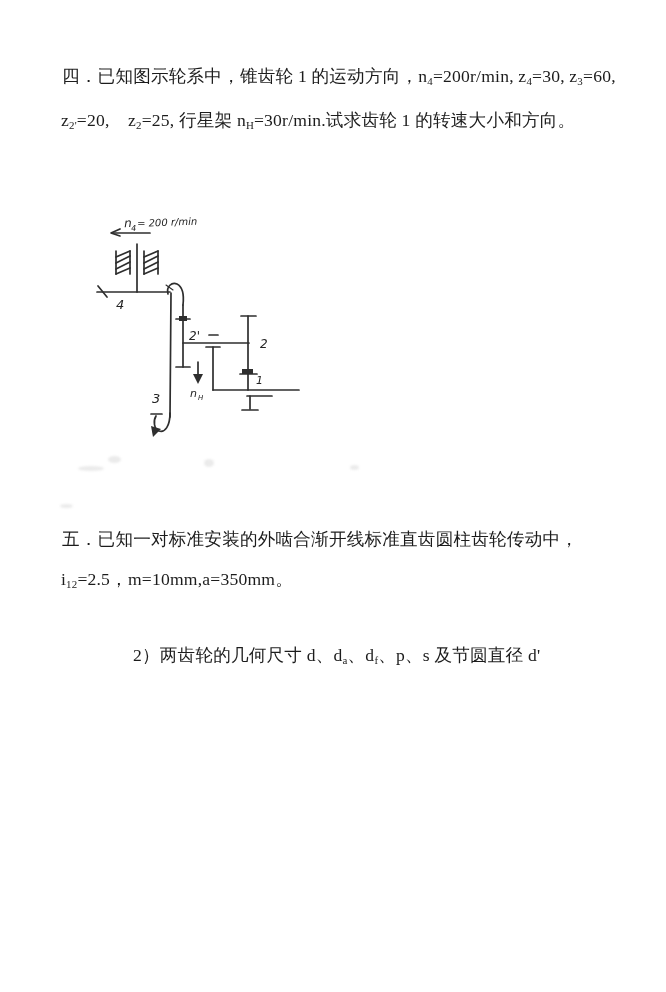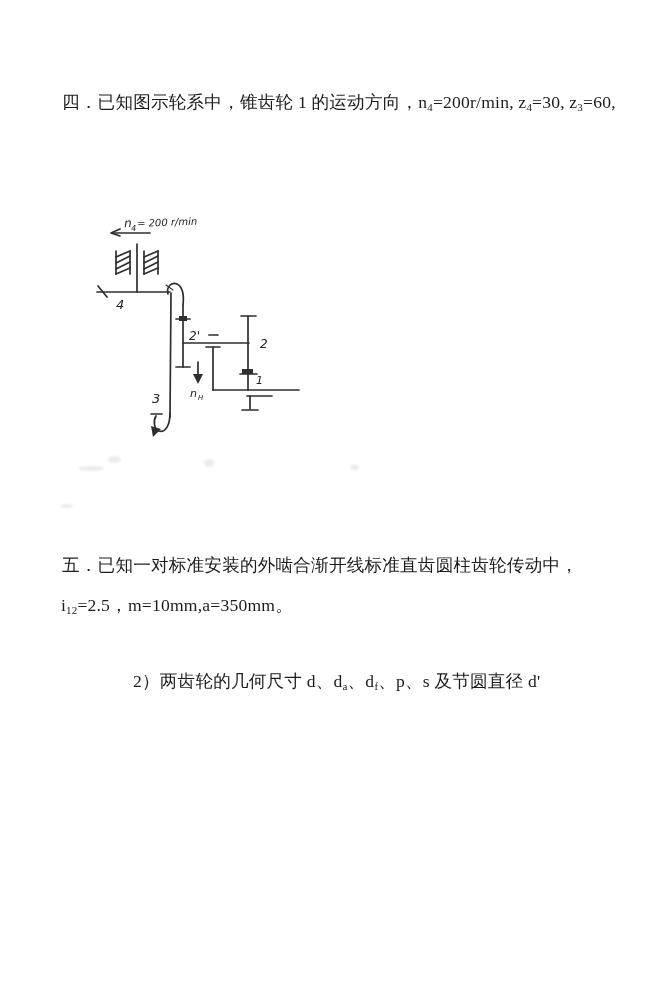--- a/index.html
+++ b/index.html
@@ -11,21 +11,20 @@
     overflow: hidden;
     font-family: "Liberation Serif", "DejaVu Serif", serif;
     color: #1c1c1c;
   }
   .tline {
     position: absolute;
     font-size: 17.6px;
     line-height: 1.25;
     white-space: pre;
     letter-spacing: 0.2px;
-    margin-top: 26px;
   }
   .tline sub {
     font-size: 0.62em;
     line-height: 0;
     vertical-align: -0.28em;
   }
   
   .q4-l1 { left: 62px; top: 66px; }
   .q4-l2 { left: 61px; top: 110px; }
   
@@ -71,20 +70,21 @@
   .sm3 { left: 204px; top: 459px; width: 10px; height: 8px; }
   .sm4 { left: 60px;  top: 504px; width: 13px; height: 4px; }
   .sm5 { left: 350px; top: 465px; width: 9px;  height: 5px; }
 </style>
 </head>
 <body>
 
 <div class="page">
 
   <div class="tline q4-l1"><span>四．已知图示轮系中，锥齿轮 1 的运动方向，n</span><sub>4</sub><span>=200r/min, z</span><sub>4</sub><span>=30, z</span><sub>3</sub><span>=60,</span></div>
+  <div class="tline q4-l2"><span>z</span><sub>2'</sub><span>=20,    z</span><sub>2</sub><span>=25, 行星架 n</span><sub>H</sub><span>=30r/min.试求齿轮 1 的转速大小和方向。</span></div>
 
   <svg class="diagram" viewBox="85 200 230 250" xmlns="http://www.w3.org/2000/svg">
 
     <g transform="rotate(-2 160 222)">
       <text x="124" y="226" font-size="12">n</text>
       <text x="131" y="230" font-size="8">4</text>
       <text x="137" y="226" font-size="10">= 200 r/min</text>
     </g>
 
     <g>

